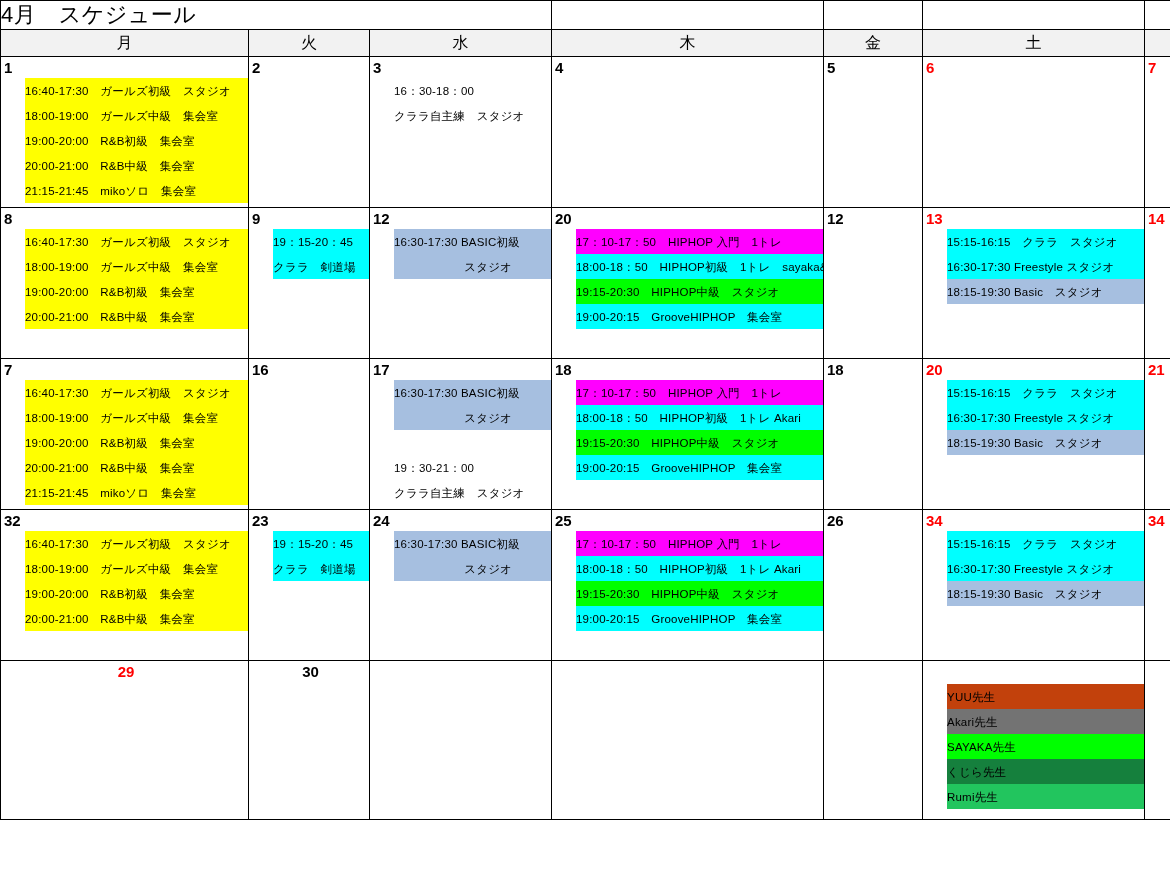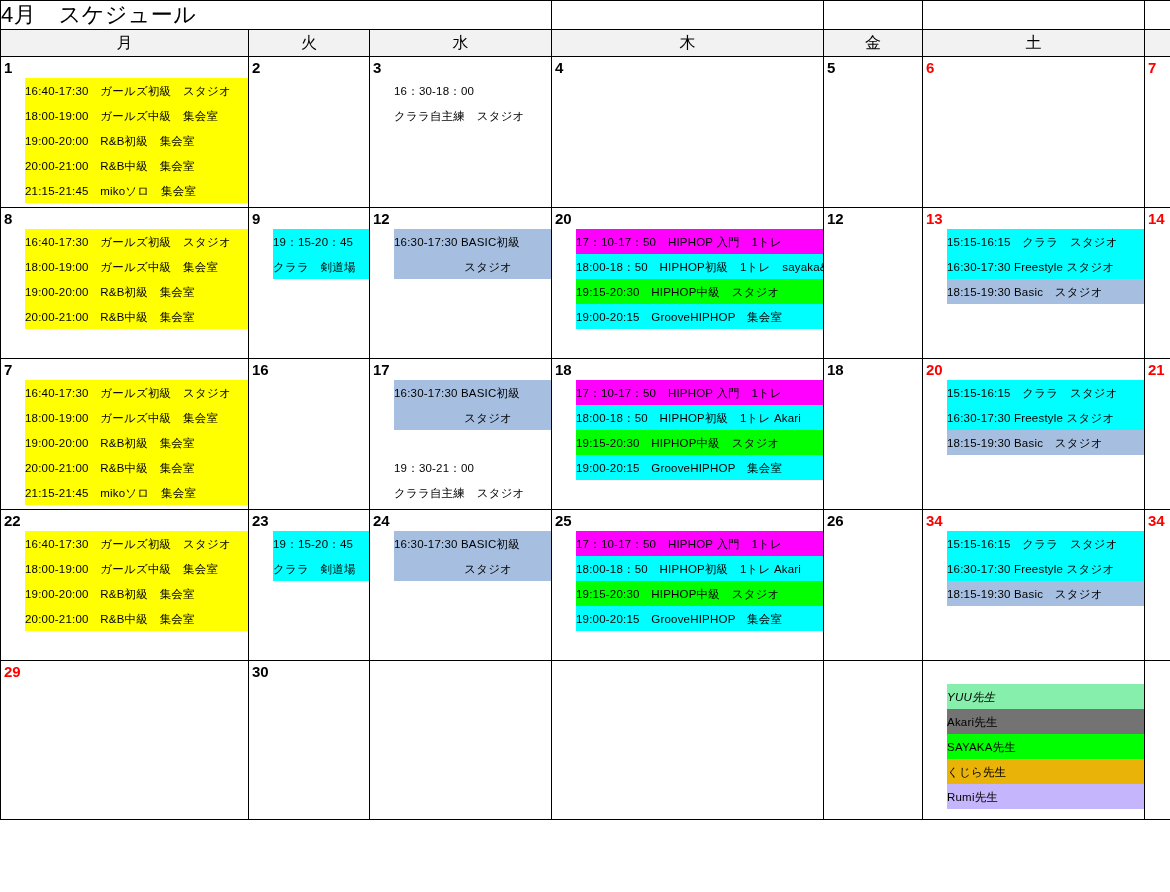--- a/index.html
+++ b/index.html
@@ -58,20 +58,21 @@
     line-height: 26px;
     background: #f2f2f2;
   }
   
   tr.week-row td {
     height: 150px;
     position: relative;
   }
   tr.week-row.last td {
     height: 158px;
+    text-align: center;
   }
   .daynum {
     font-size: 15px;
     font-weight: bold;
     line-height: 16px;
     padding: 3px 0 2px 3px;
   }
   .daynum.sun { color: #ff0000; }
   .events {
     display: block;
@@ -264,21 +265,21 @@
               <div class="ev" style="background: rgb(166, 191, 224);">18:15-19:30 Basic　スタジオ</div>
             </div>
           </td>
           <td>
             <div class="daynum sun">21</div>
             <div class="events"></div>
           </td>
         </tr>
         <tr class="week-row">
           <td>
-            <div class="daynum">22</div>
+            <div class="daynum">32</div>
             <div class="events">
               <div class="ev" style="background: rgb(255, 255, 0);">16:40-17:30　ガールズ初級　スタジオ</div>
               <div class="ev" style="background: rgb(255, 255, 0);">18:00-19:00　ガールズ中級　集会室</div>
               <div class="ev" style="background: rgb(255, 255, 0);">19:00-20:00　R&amp;B初級　集会室</div>
               <div class="ev" style="background: rgb(255, 255, 0);">20:00-21:00　R&amp;B中級　集会室</div>
             </div>
           </td>
           <td>
             <div class="daynum">23</div>
             <div class="events">
@@ -337,25 +338,25 @@
             <div class="events"></div>
           </td>
           <td>
             <div class="daynum">&nbsp;</div>
             <div class="events"></div>
           </td>
           <td>
             <div class="daynum">&nbsp;</div>
             <div class="events"></div>
             <div class="legend">
-              <div class="ev" style="background: #86efac; font-style: italic;">YUU先生</div>
+              <div class="ev" style="background: #c2410c;">YUU先生</div>
               <div class="ev" style="background: #737373;">Akari先生</div>
               <div class="ev" style="background: rgb(0, 255, 0);">SAYAKA先生</div>
-              <div class="ev" style="background: #eab308;">くじら先生</div>
-              <div class="ev" style="background: #c4b5fd;">Rumi先生</div>
+              <div class="ev" style="background: #15803d;">くじら先生</div>
+              <div class="ev" style="background: #22c55e;">Rumi先生</div>
             </div>
           </td>
           <td>
             <div class="daynum">&nbsp;</div>
             <div class="events"></div>
           </td>
         </tr>
       </tbody>
   </table>
 </div>

